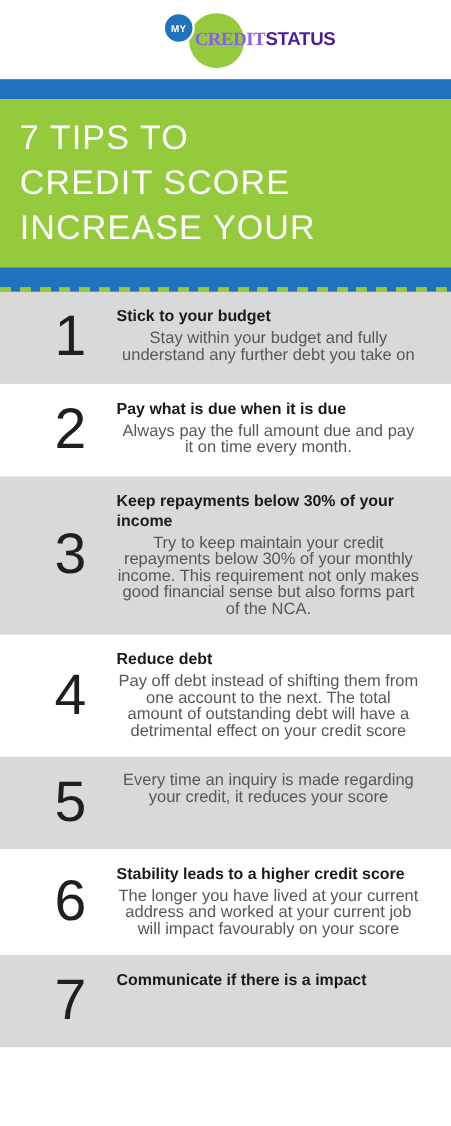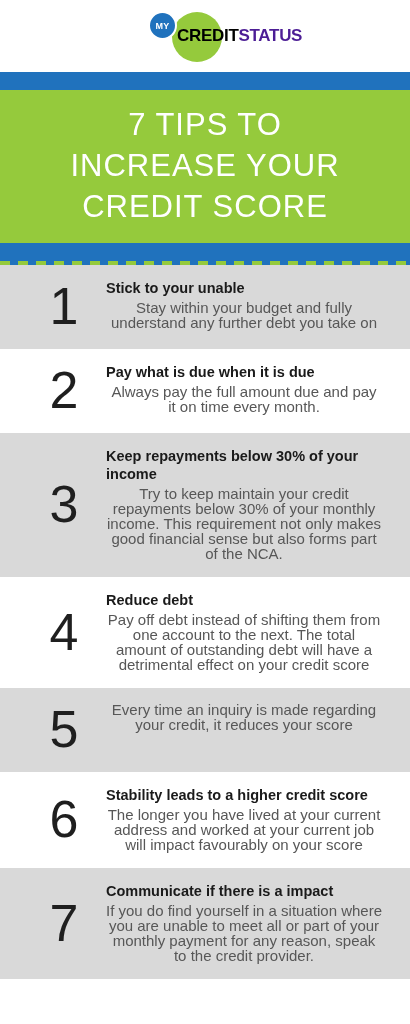--- a/index.html
+++ b/index.html
@@ -69,21 +69,21 @@
   }
   .logo-wordmark {
     position: absolute;
     left: 37px;
     top: 18px;
     font-size: 17px;
     font-weight: bold;
     letter-spacing: -0.3px;
     white-space: nowrap;
   }
-  .logo-credit { color: #000000; }
+  .logo-credit { color: #8b5cf6; font-family: Liberation Serif, serif; }
   .logo-status { color: #4c1d95; }
 
   
   .rule-blue {
     background: #2072bd;
     width: 100%;
   }
   .rule-blue.top { height: 18px; }
   .rule-blue.bottom {
     height: 22px;
@@ -99,21 +99,21 @@
       to right,
       #95ca3c 0px, #95ca3c 10px,
       #2072bd 10px, #2072bd 18px
     );
   }
 
   
   .title-block {
     background: #95ca3c;
     padding: 14px 18px 16px 18px;
-    text-align: center;
+    text-align: left;
   }
   .title-line {
     color: #ffffff;
     font-size: 31px;
     line-height: 41px;
     font-weight: normal;
     letter-spacing: 1px;
     white-space: nowrap;
   }
 
@@ -171,34 +171,34 @@
       <div class="logo-wordmark">
         <span class="logo-credit">CREDIT</span><span class="logo-status">STATUS</span>
       </div>
     </div>
   </div>
 
   <div class="rule-blue top"></div>
 
   <div class="title-block">
     <div class="title-line">7 TIPS TO</div>
+    <div class="title-line">CREDIT SCORE</div>
     <div class="title-line">INCREASE YOUR</div>
-    <div class="title-line">CREDIT SCORE</div>
   </div>
 
   <div class="rule-blue bottom">
     <div class="rule-dashes"></div>
   </div>
 
   <div class="tips">
 
     <div class="tip shaded">
       <div class="tip-number">1</div>
       <div class="tip-body">
-        <p class="tip-heading">Stick to your unable</p>
+        <p class="tip-heading">Stick to your budget</p>
         <p class="tip-text">Stay within your budget and fully understand any further debt you take on</p>
       </div>
     </div>
 
     <div class="tip plain">
       <div class="tip-number">2</div>
       <div class="tip-body">
         <p class="tip-heading">Pay what is due when it is due</p>
         <p class="tip-text">Always pay the full amount due and pay it on time every month.</p>
       </div>
@@ -232,18 +232,17 @@
       <div class="tip-body">
         <p class="tip-heading">Stability leads to a higher credit score</p>
         <p class="tip-text">The longer you have lived at your current address and worked at your current job will impact favourably on your score</p>
       </div>
     </div>
 
     <div class="tip shaded">
       <div class="tip-number">7</div>
       <div class="tip-body">
         <p class="tip-heading">Communicate if there is a impact</p>
-        <p class="tip-text">If you do find yourself in a situation where you are unable to meet all or part of your monthly payment for any reason, speak to the credit provider.</p>
       </div>
     </div>
 
   </div>
 </div>
 
 </body></html>

